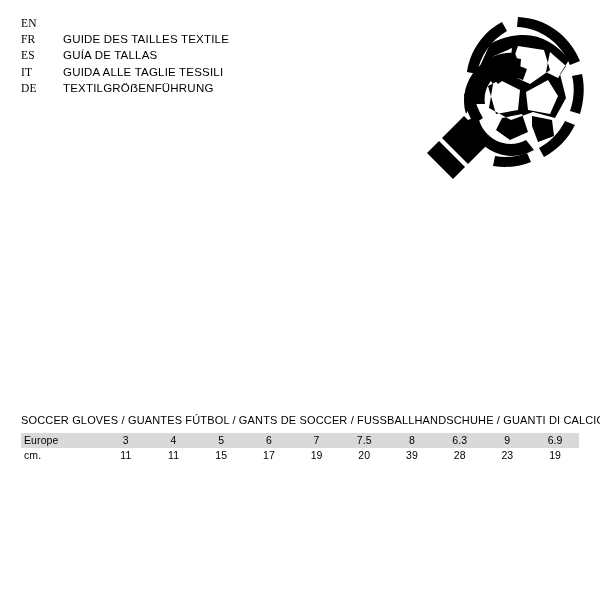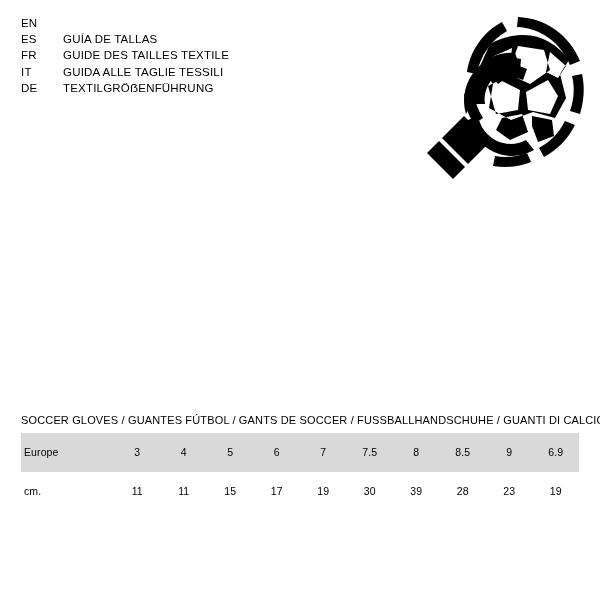--- a/index.html
+++ b/index.html
@@ -29,20 +29,21 @@
     line-height: 16.2px;
     letter-spacing: 0.2px;
   }
   .legend-row {
     display: flex;
     white-space: nowrap;
   }
   .legend-code {
     width: 42px;
     flex: 0 0 42px;
+    font-family: Liberation Serif, serif;
   }
   .legend-label {
     flex: 1 1 auto;
   }
 
   
   .illustration {
     position: absolute;
     left: 398px;
     top: 8px;
@@ -72,47 +73,47 @@
     width: 558px;
     table-layout: fixed;
     font-size: 10.5px;
   }
   table.size-table tr.row-shaded {
     background: #d9d9d9;
   }
   table.size-table td {
     height: 15px;
     line-height: 15px;
-    padding: 12px;
+    padding: 0;
     text-align: center;
     font-size: 10.5px;
     letter-spacing: 0.1px;
   }
   table.size-table td.label-cell {
     text-align: left;
     padding-left: 3px;
     width: 78px;
   }
 </style>
 </head>
 <body>
 
 <div class="page">
 
   <div class="legend">
     <div class="legend-row">
       <span class="legend-code">EN</span>
     </div>
     <div class="legend-row">
+      <span class="legend-code">FR</span>
+      <span class="legend-label">GUIDE DES TAILLES TEXTILE</span>
+    </div>
+    <div class="legend-row">
       <span class="legend-code">ES</span>
       <span class="legend-label">GUÍA DE TALLAS</span>
-    </div>
-    <div class="legend-row">
-      <span class="legend-code">FR</span>
-      <span class="legend-label">GUIDE DES TAILLES TEXTILE</span>
     </div>
     <div class="legend-row">
       <span class="legend-code">IT</span>
       <span class="legend-label">GUIDA ALLE TAGLIE TESSILI</span>
     </div>
     <div class="legend-row">
       <span class="legend-code">DE</span>
       <span class="legend-label">TEXTILGRÖẞENFÜHRUNG</span>
     </div>
   </div>
@@ -187,32 +188,32 @@
       <tbody>
         <tr class="row-shaded">
           <td class="label-cell">Europe</td>
           <td>3</td>
           <td>4</td>
           <td>5</td>
           <td>6</td>
           <td>7</td>
           <td>7.5</td>
           <td>8</td>
-          <td>8.5</td>
+          <td>6.3</td>
           <td>9</td>
           <td>6.9</td>
         </tr>
         <tr>
           <td class="label-cell">cm.</td>
           <td>11</td>
           <td>11</td>
           <td>15</td>
           <td>17</td>
           <td>19</td>
-          <td>30</td>
+          <td>20</td>
           <td>39</td>
           <td>28</td>
           <td>23</td>
           <td>19</td>
         </tr>
       </tbody>
     </table>
   </div>
 
 </div>

